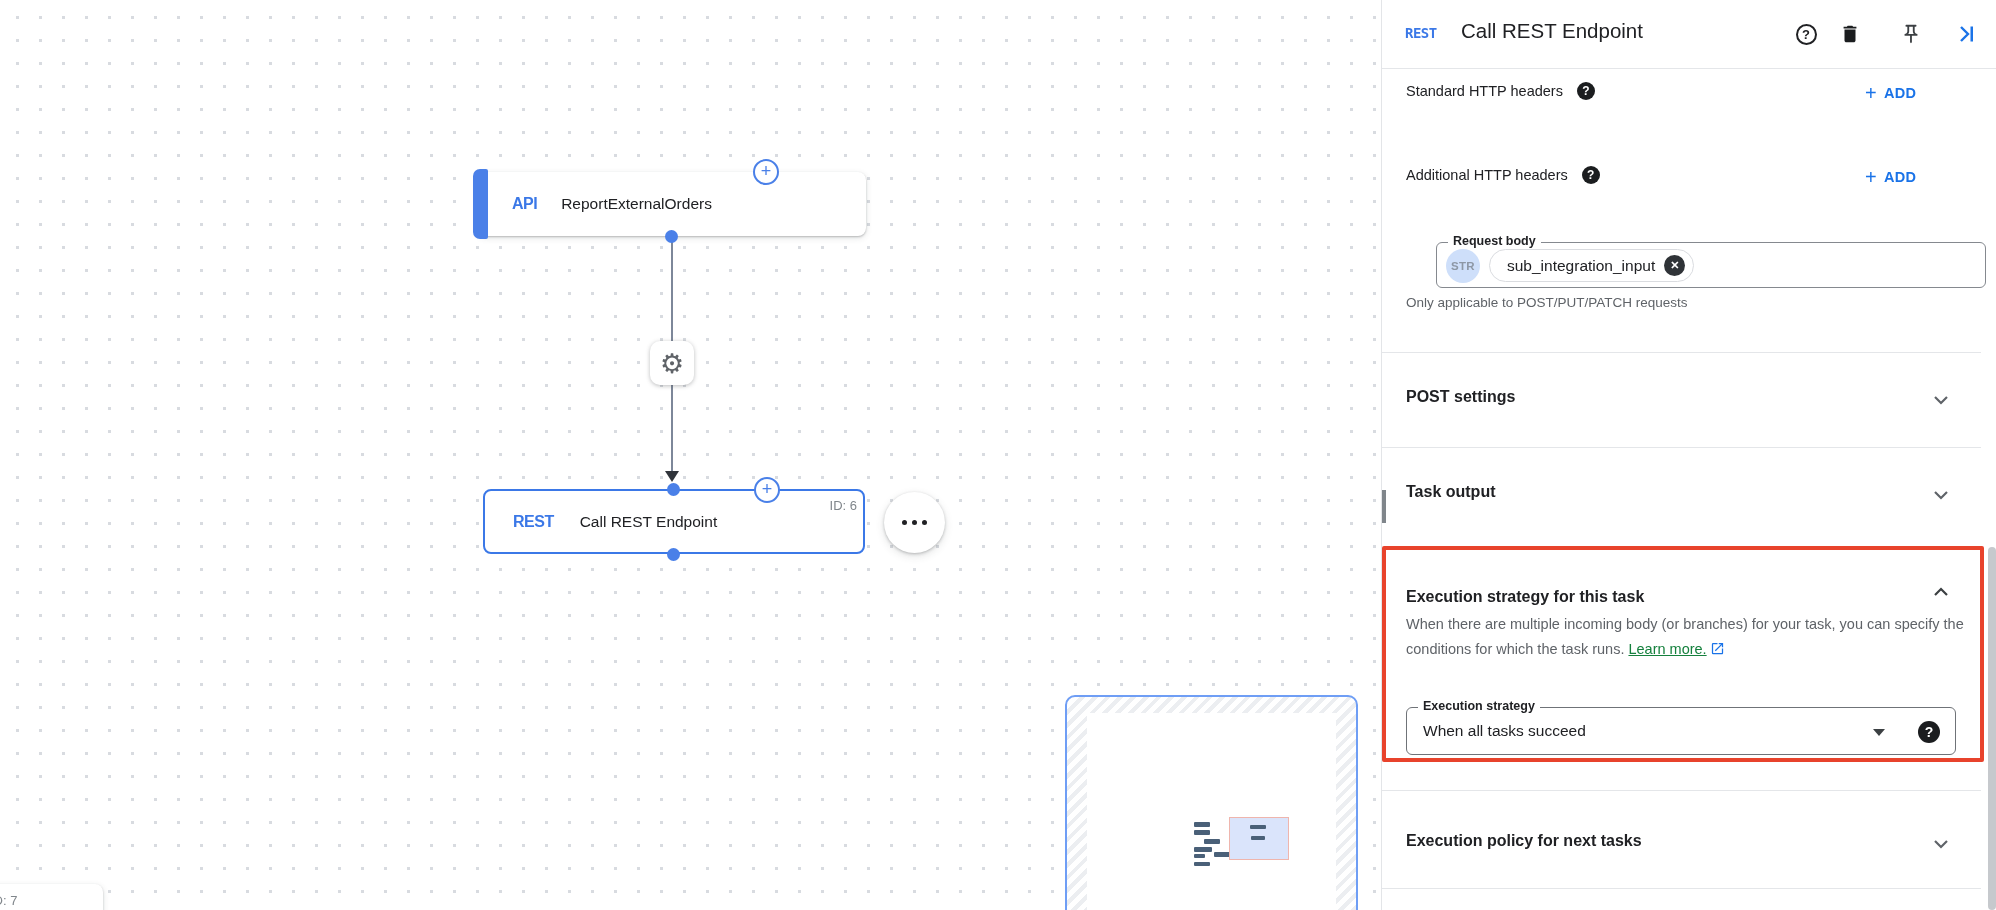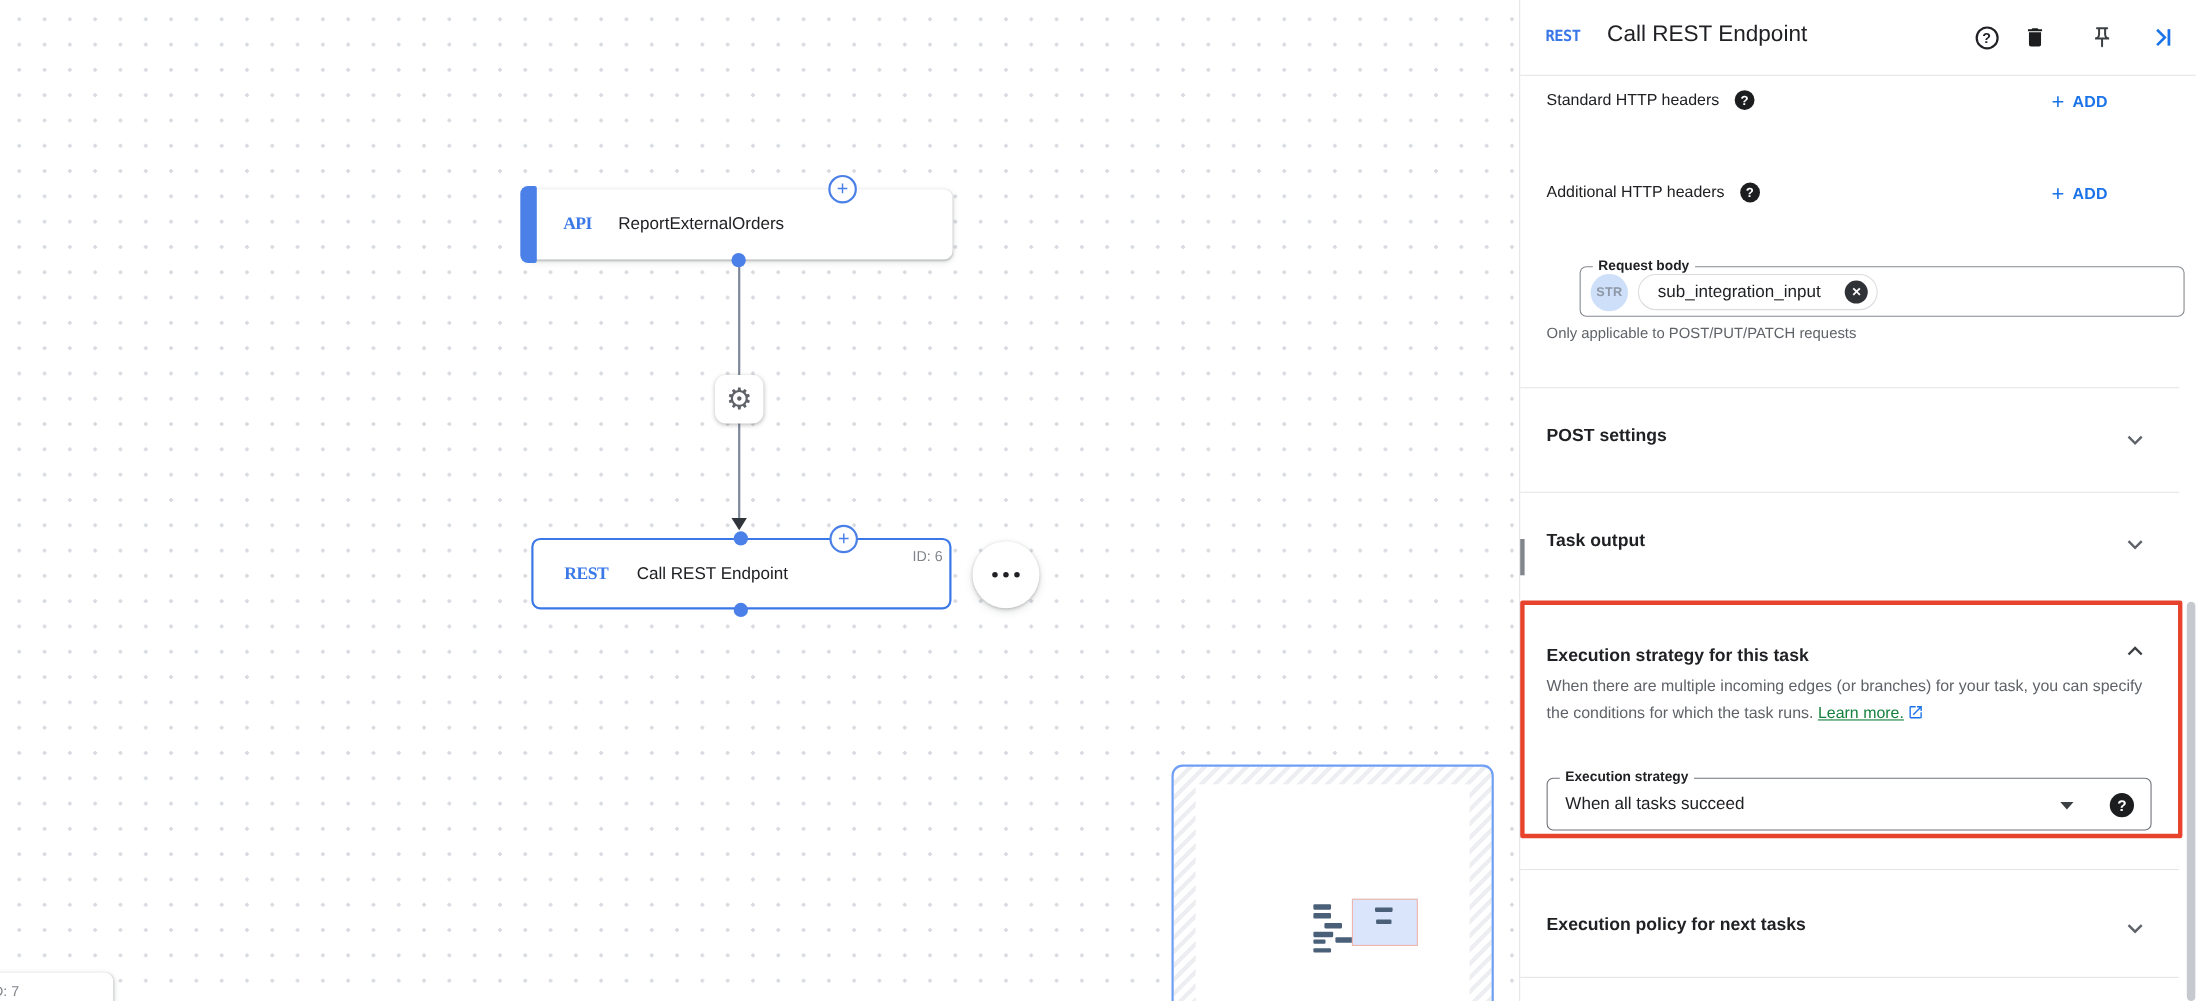--- a/index.html
+++ b/index.html
@@ -8,21 +8,21 @@
            font-family:"Liberation Sans",sans-serif; color:#202124; }
 
   
   .canvas { position:absolute; left:0; top:0; width:1381px; height:910px; background:#fff;
             background-image:radial-gradient(circle, #d8dbe0 1.7px, transparent 1.8px);
             background-size:23px 23px; background-position:6px 6px; }
 
   .node { position:absolute; background:#fff; border-radius:8px;
           box-shadow:0 1px 2px rgba(60,64,67,.3), 0 2px 6px rgba(60,64,67,.15); }
   .node-inner { display:flex; align-items:center; height:100%; }
-  .type-label { font-family:Liberation Serif, serif; font-weight:bold;
+  .type-label { font-family:Liberation Sans, sans-serif; font-weight:bold;
                 font-size:16px; color:#3b78e7; letter-spacing:-.5px; }
   .node-name { font-size:15.5px; color:#202124; }
 
   .api-node { left:478px; top:172px; width:388px; height:64px; }
   .api-accent { position:absolute; left:-5px; top:-3px; width:15px; height:70px;
                 background:#4a80e8; border-radius:7px 2px 2px 7px; }
   .rest-node { left:483px; top:489px; width:382px; height:65px;
                border:2px solid #3b78e7; box-shadow:none; }
   .id-badge { position:absolute; right:6px; top:7px; font-size:13px; color:#80868b; }
 
@@ -84,21 +84,21 @@
   .add-plus { font-size:20px; font-weight:400; line-height:1; }
 
   .field { position:absolute; border:1px solid #85898f; border-radius:6px; background:#fff; }
   .field-label { position:absolute; top:-9px; left:11px; background:#fff; padding:0 5px;
                  font-size:12.5px; font-weight:bold; color:#202124; white-space:nowrap; }
   .req-body { left:24px; top:242px; width:550px; height:46px;margin-left:30px; }
   .str-chip { position:absolute; left:9px; top:6px; width:34px; height:34px; border-radius:50%;
               background:#cedffa; color:#8d97a5; font-size:11.5px; font-weight:bold;
               display:flex; align-items:center; justify-content:center; letter-spacing:.3px; }
   .pill { position:absolute; left:52px; top:6px; height:33px; border:1px solid #dadce0; border-radius:17px;
-          display:flex; align-items:center; gap:22px; padding:0 8px 0 17px; background:#fff; }
+          display:flex; align-items:center; gap:9px; padding:0 8px 0 17px; background:#fff; }
   .pill-text { font-size:15.5px; color:#202124; }
   .x-circle { width:21px; height:21px; border-radius:50%; background:#2f3337; color:#fff;
               font-size:11px; font-weight:bold; display:flex; align-items:center; justify-content:center; }
   .helper-text { position:absolute; left:24px; top:295px; font-size:13.5px; color:#5f6368; }
 
   .section-label { position:absolute; left:24px; font-size:16px; font-weight:bold; color:#202124; }
   .chev { position:absolute; left:547px; width:24px; height:24px; }
 
   .task-indicator { position:absolute; left:0; top:490px; width:4px; height:33px; background:#80868b; }
 
@@ -263,21 +263,21 @@
     </div>
 
     <div class="hl-box"></div>
     <div class="section-label" style="top:588px">Execution strategy for this task</div>
     <div class="chev" style="top:580px">
       <svg width="24" height="24" viewBox="0 0 24 24">
         <path d="M6 15l6-6 6 6" stroke="#3c4043" stroke-width="2.2" fill="none"></path>
       </svg>
     </div>
     <div class="desc">
-      <span>When there are multiple incoming edges (or branches) for your task, you can specify the conditions for which the task runs.</span>
+      <span>When there are multiple incoming body (or branches) for your task, you can specify the conditions for which the task runs.</span>
       <span class="learn-link">Learn more.</span><span class="ext-icon"><svg width="15" height="15" viewBox="0 0 24 24">
             <path fill="#1a73e8" d="M19 19H5V5h7V3H5a2 2 0 0 0-2 2v14a2 2 0 0 0 2 2h14c1.1 0 2-.9 2-2v-7h-2v7zM14 3v2h3.59l-9.83 9.83 1.41 1.41L19 6.41V10h2V3h-7z"></path>
           </svg></span>
     </div>
     <div class="field exec-field">
       <span class="field-label">Execution strategy</span>
       <span class="exec-value">When all tasks succeed</span>
       <span class="caret-down"></span>
       <span class="exec-q">
         <span class="q-filled">

